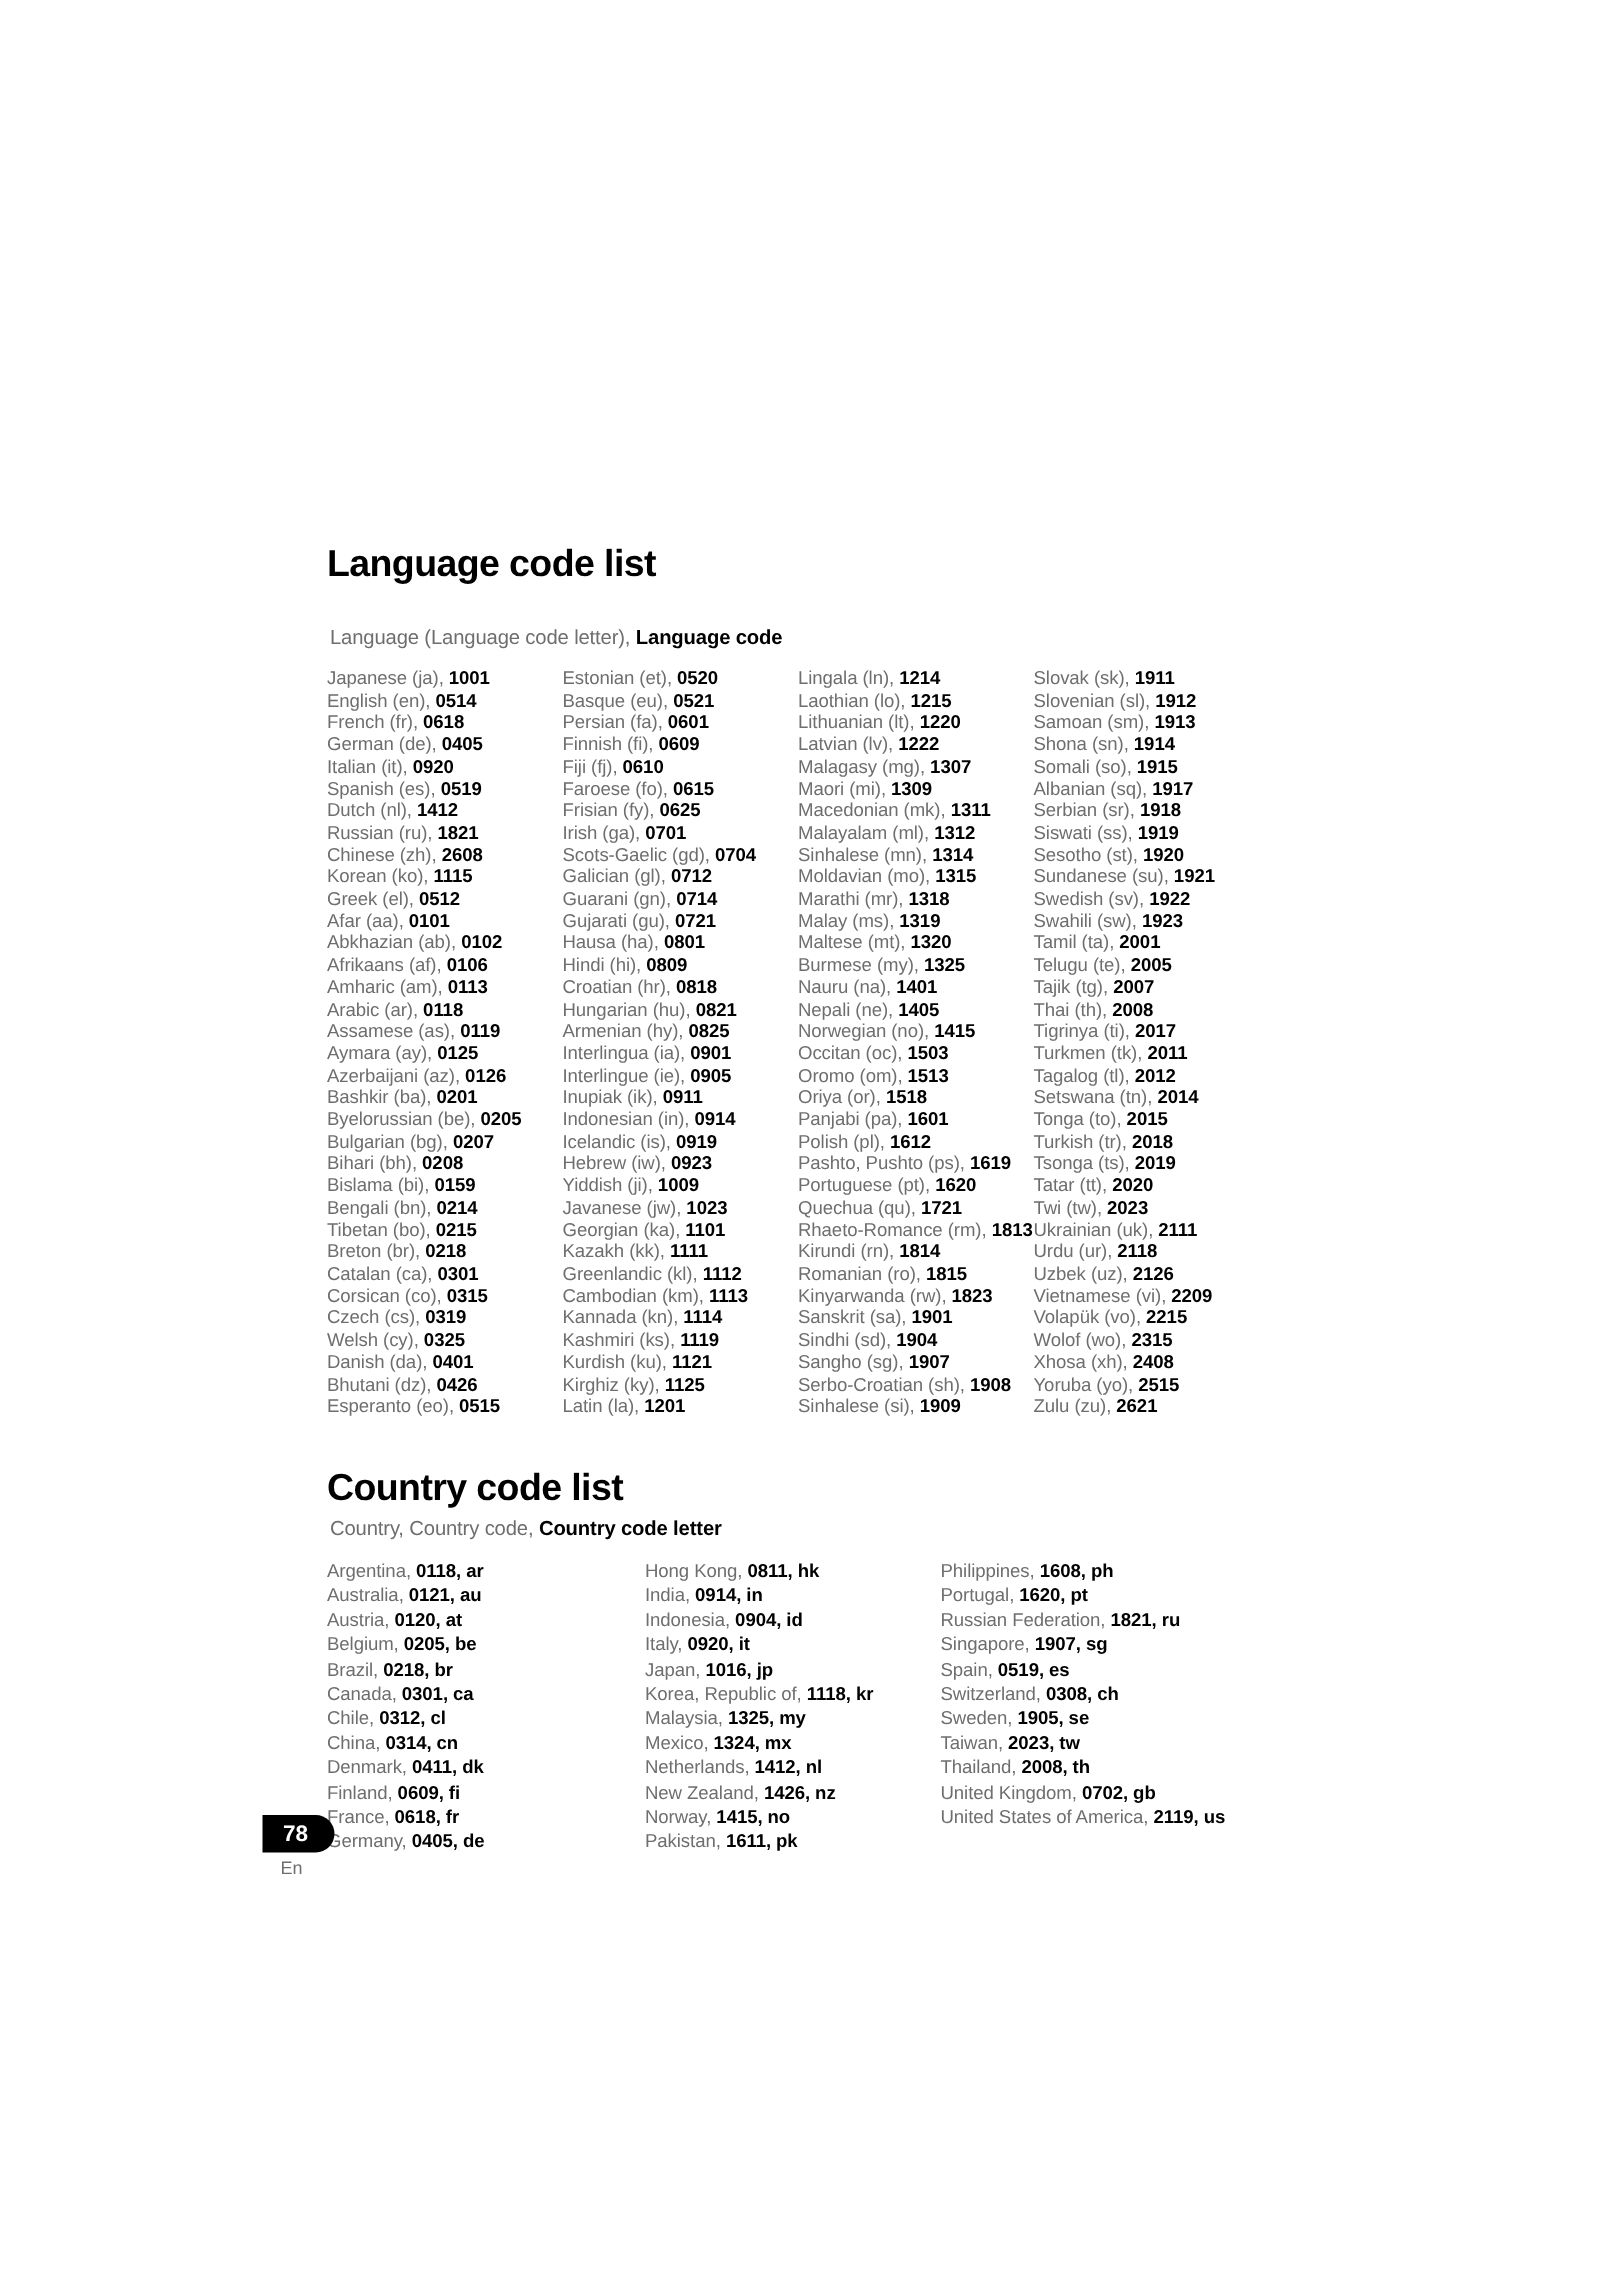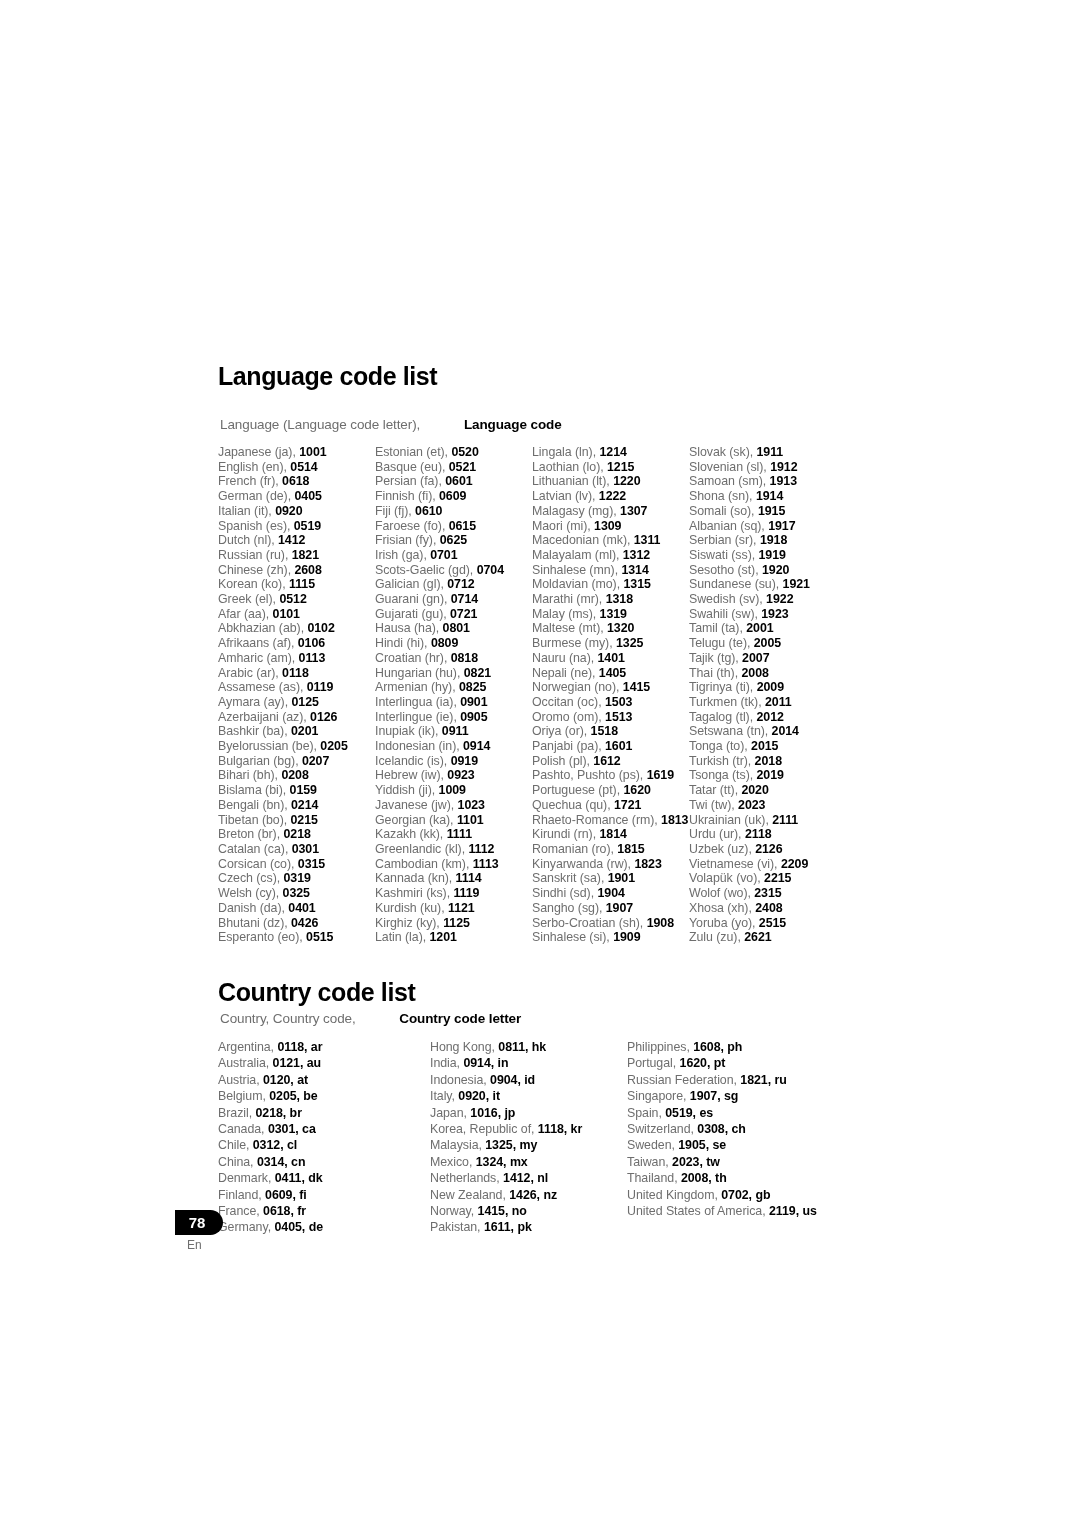--- a/index.html
+++ b/index.html
@@ -84,21 +84,20 @@
   .section-sub {
     position: absolute;
     font-size: 13.5px;
     color: #6e6e6e;
     letter-spacing: -0.1px;
     white-space: nowrap;
   }
   .section-sub b {
     color: #000000;
     font-weight: bold;
-    margin-left: 40px;
   }
 
   #lang-title { left: 218px; top: 362px; }
   #lang-sub   { left: 220px; top: 417px; }
   #country-title { left: 218px; top: 978px; }
   #country-sub   { left: 220px; top: 1011px; }
 
   
   .code-list {
     position: absolute;
@@ -286,21 +285,21 @@
         <div class="code-entry"><span>Serbian (sr), </span><b>1918</b></div>
         <div class="code-entry"><span>Siswati (ss), </span><b>1919</b></div>
         <div class="code-entry"><span>Sesotho (st), </span><b>1920</b></div>
         <div class="code-entry"><span>Sundanese (su), </span><b>1921</b></div>
         <div class="code-entry"><span>Swedish (sv), </span><b>1922</b></div>
         <div class="code-entry"><span>Swahili (sw), </span><b>1923</b></div>
         <div class="code-entry"><span>Tamil (ta), </span><b>2001</b></div>
         <div class="code-entry"><span>Telugu (te), </span><b>2005</b></div>
         <div class="code-entry"><span>Tajik (tg), </span><b>2007</b></div>
         <div class="code-entry"><span>Thai (th), </span><b>2008</b></div>
-        <div class="code-entry"><span>Tigrinya (ti), </span><b>2009</b></div>
+        <div class="code-entry"><span>Tigrinya (ti), </span><b>2017</b></div>
         <div class="code-entry"><span>Turkmen (tk), </span><b>2011</b></div>
         <div class="code-entry"><span>Tagalog (tl), </span><b>2012</b></div>
         <div class="code-entry"><span>Setswana (tn), </span><b>2014</b></div>
         <div class="code-entry"><span>Tonga (to), </span><b>2015</b></div>
         <div class="code-entry"><span>Turkish (tr), </span><b>2018</b></div>
         <div class="code-entry"><span>Tsonga (ts), </span><b>2019</b></div>
         <div class="code-entry"><span>Tatar (tt), </span><b>2020</b></div>
         <div class="code-entry"><span>Twi (tw), </span><b>2023</b></div>
         <div class="code-entry"><span>Ukrainian (uk), </span><b>2111</b></div>
         <div class="code-entry"><span>Urdu (ur), </span><b>2118</b></div>

